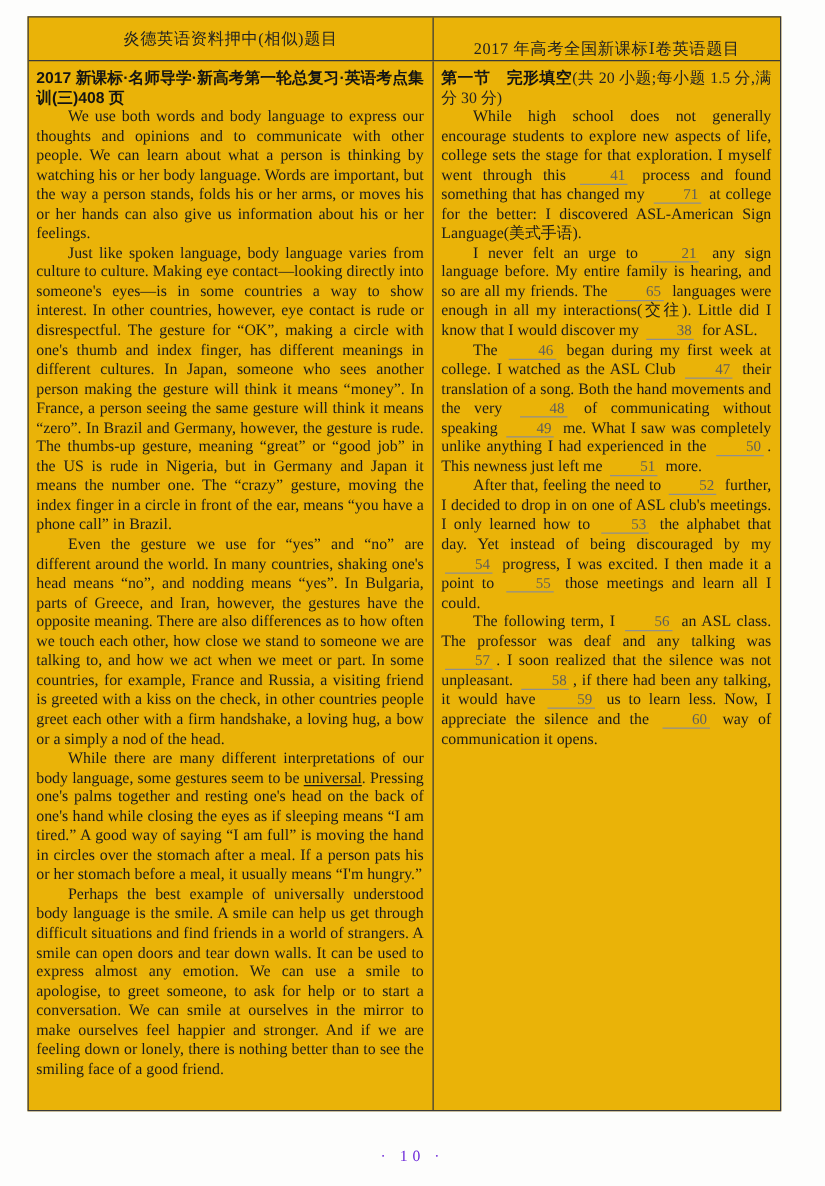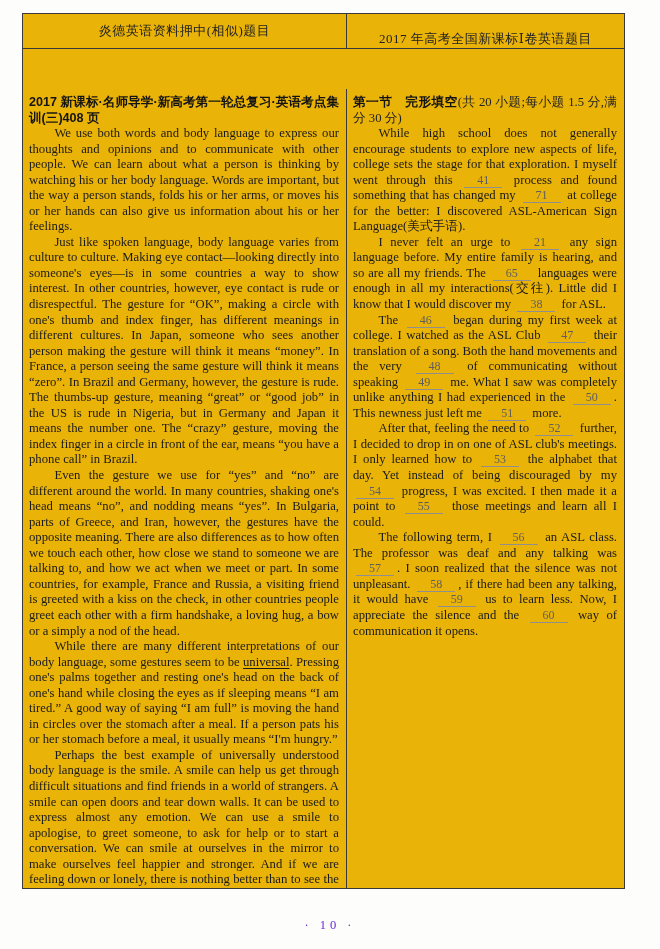--- a/index.html
+++ b/index.html
@@ -39,21 +39,20 @@
   .header-cell.left  { width: 324px; border-right: 1.5px solid #3a3a3a; box-sizing: border-box; }
   .header-cell.right { flex: 1; margin-top: 16px; }
   .body-row { display: flex; flex: 1; overflow: hidden; }
   .body-cell {
     box-sizing: border-box;
     overflow: hidden;
     padding: 5px 7px 6px 6px;
     font-size: 12.7px;
     line-height: 15.55px;
     text-align: justify;
-    margin-top: 40px;
   }
   .body-cell.left  { width: 324px; border-right: 1.5px solid #3a3a3a; }
   .body-cell.right { flex: 1; }
   .col-heading {
     font-family: "Liberation Sans", "DejaVu Sans", sans-serif;
     font-weight: bold;
     font-size: 12.6px;
     line-height: 16px;
     text-align: justify;
     color: #141414;
@@ -72,21 +71,21 @@
   .para {
     margin: 0;
     text-indent: 2em;
     text-align: justify;
   }
   .blank {
     display: inline-block;
     min-width: 34px;
     padding: 0 2px;
     margin: 0 3px;
-    text-align: center;
+    text-align: right;
     text-indent: 0;
     font-size: 12px;
     line-height: 13px;
     color: #5d5d5d;
     border-bottom: 1.2px solid #8f8f8f;
   }
   .uline { text-decoration: underline; text-underline-offset: 2px; }
   .page-number {
     position: absolute;
     left: 0; bottom: 16px;

